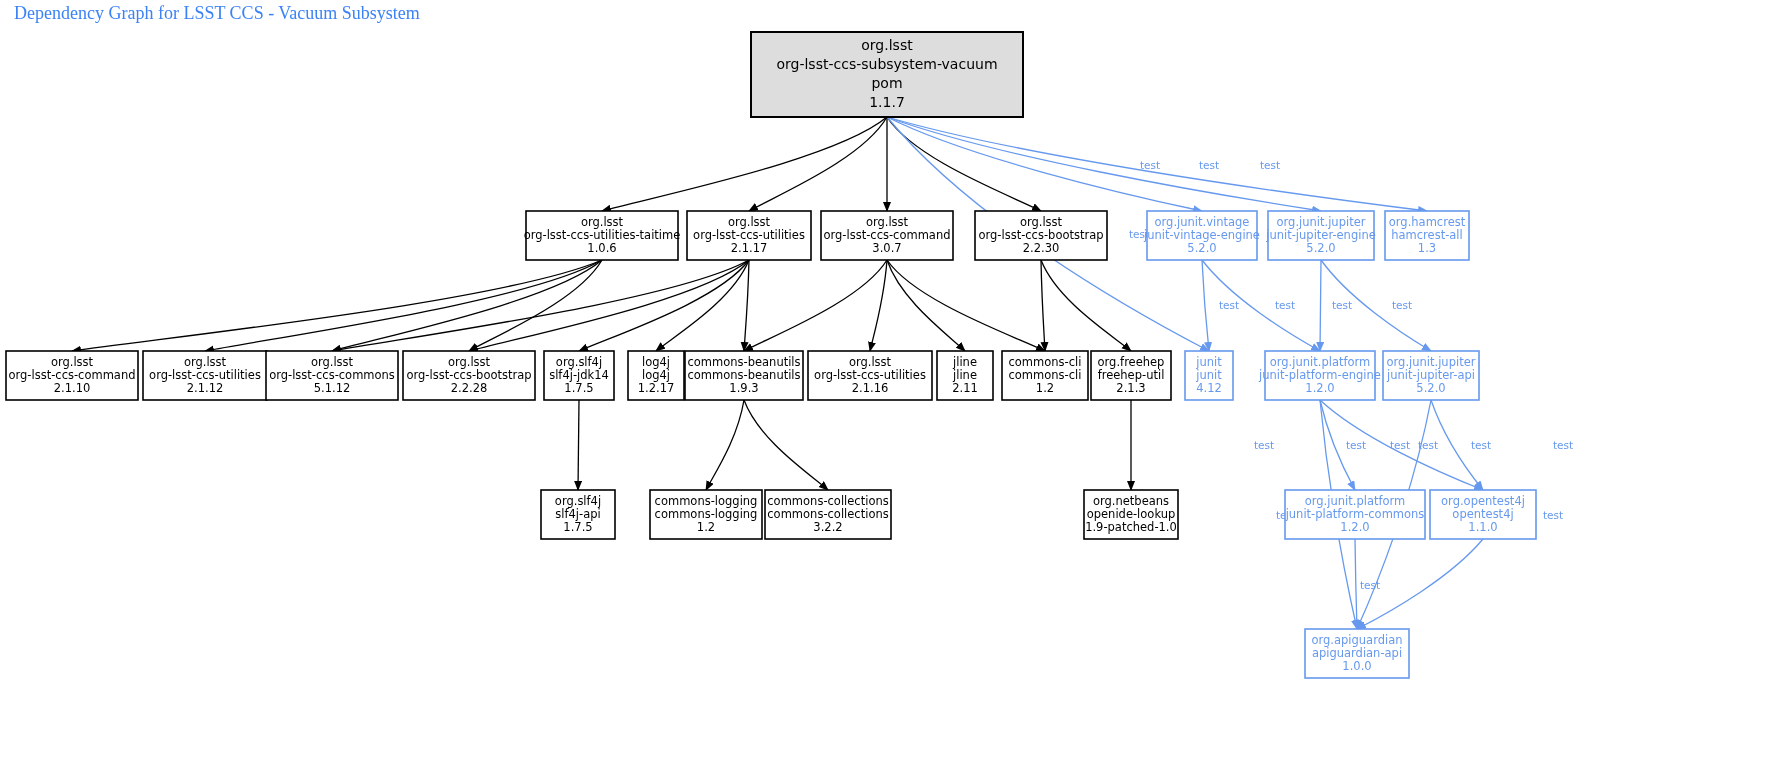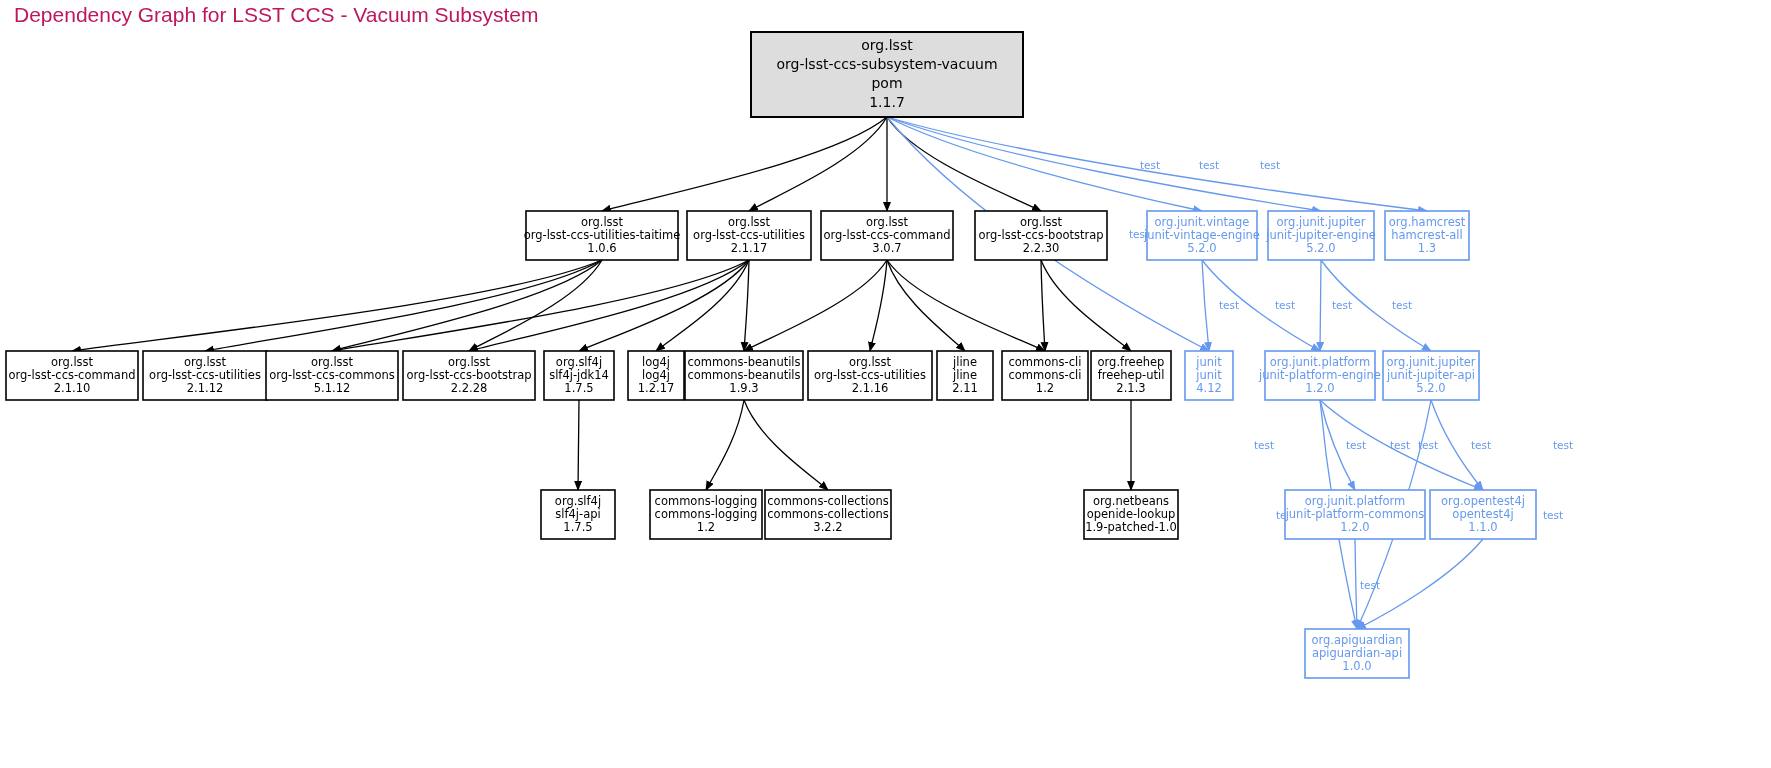--- a/index.html
+++ b/index.html
@@ -12,23 +12,23 @@
     width: 1771px;
     height: 768px;
     overflow: hidden;
     background: #ffffff;
     font-family: "DejaVu Sans", sans-serif;
   }
   #graph-title {
     position: absolute;
     left: 14px;
     top: 3px;
-    font-family: Liberation Sans, sans-serif;
-    font-size: 21px;
-    color: #be185d;
+    font-family: Liberation Serif, serif;
+    font-size: 18px;
+    color: #3b82f6;
     white-space: nowrap;
   }
   svg.graph-canvas {
     position: absolute;
     left: 0;
     top: 0;
     width: 1771px;
     height: 768px;
   }
   .node-box rect {

